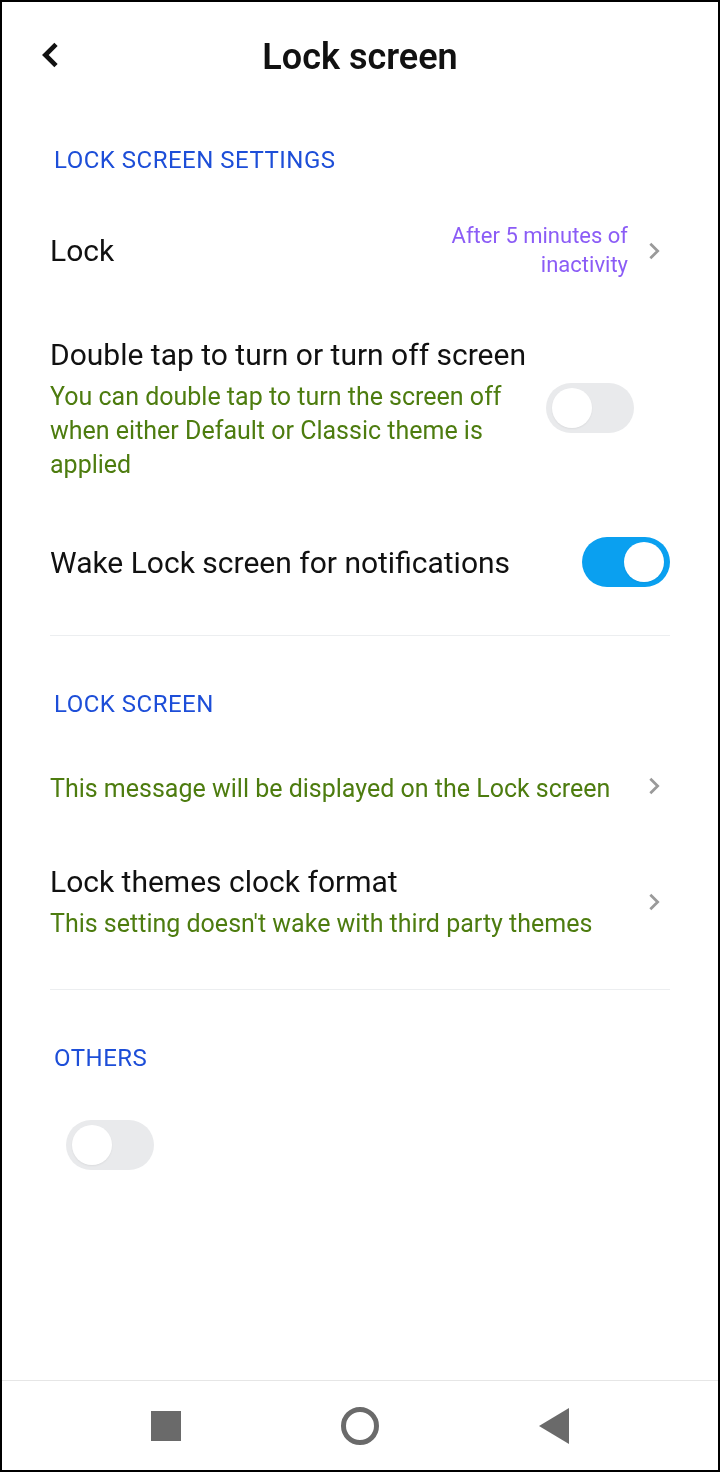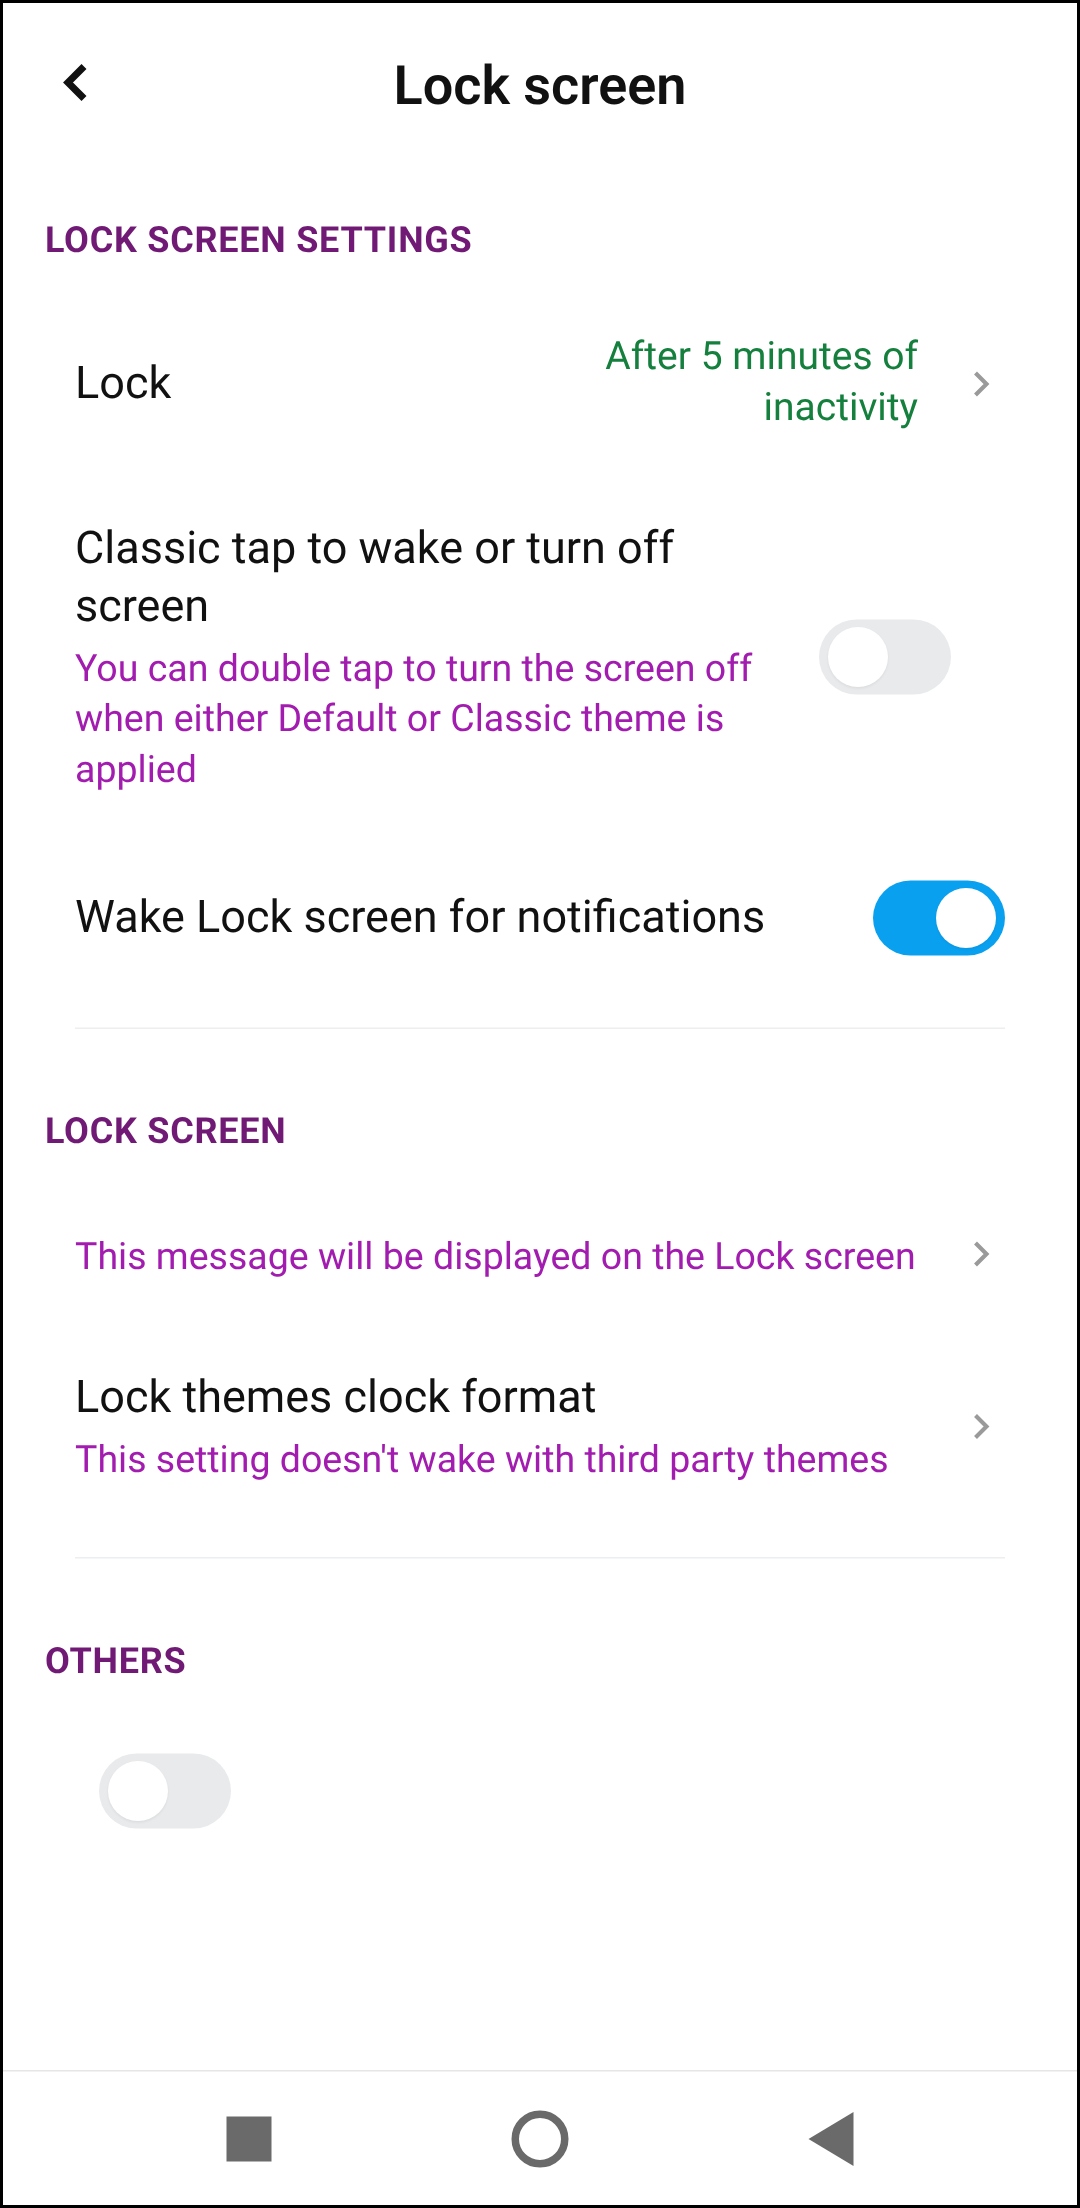--- a/index.html
+++ b/index.html
@@ -2,26 +2,26 @@
 <html><head>
 <meta charset="utf-8">
 <style>
   * { box-sizing: border-box; margin: 0; padding: 0; }
   html, body { width: 720px; height: 1472px; font-family: -apple-system, Roboto, "Helvetica Neue", Arial, sans-serif; background:#fff; color:#111; }
   body { border: 2px solid #000; position: relative; overflow:hidden; }
   .header { display:flex; align-items:center; height:110px; padding:0 20px; }
   .back-btn { width:60px; height:60px; display:flex; align-items:center; justify-content:center; cursor:pointer; }
   .back-btn svg { width:32px; height:32px; stroke:#111; stroke-width:3.5; fill:none; }
   .title { flex:1; text-align:center; font-size:36px; font-weight:600; margin-left:-60px; }
-  .section-label { color:#701a75; font-size:24px; font-weight:700; letter-spacing:0.5px; padding:34px 48px 20px 28px; }
+  .section-label { color:#1d4ed8; font-size:24px; font-weight:400; letter-spacing:0.5px; padding:34px 48px 20px 52px; }
   .row { display:flex; align-items:center; padding:28px 48px; cursor:pointer; }
   .row-main { flex:1; min-width:0; }
   .row-title { font-size:30px; color:#111; line-height:1.3; }
-  .row-sub { font-size:25px; color:#a21caf; line-height:1.35; margin-top:6px; }
-  .row-value { font-size:26px; color:#15803d; text-align:right; max-width:260px; line-height:1.3; margin-right:22px; }
+  .row-sub { font-size:25px; color:#4d7c0f; line-height:1.35; margin-top:6px; }
+  .row-value { font-size:22px; color:#8b5cf6; text-align:right; max-width:260px; line-height:1.3; margin-right:6px; }
   .chevron { width:32px; height:32px; display:flex; align-items:center; justify-content:center; margin-left:4px; flex-shrink:0; }
   .chevron svg { width:22px; height:22px; stroke:#9a9a9a; stroke-width:3; fill:none; }
   .toggle { width:88px; height:50px; border-radius:30px; position:relative; flex-shrink:0; margin-left:16px; }
   .toggle .knob { position:absolute; width:40px; height:40px; border-radius:50%; top:5px; background:#fff; box-shadow:0 1px 2px rgba(0,0,0,0.06); }
   .toggle.off { background:#e9eaec; }
   .toggle.off .knob { left:6px; }
   .toggle.on { background:#0aa0f0; }
   .toggle.on .knob { right:6px; }
   .divider { height:1px; background:#eceef0; margin:20px 48px 0 48px; }
   .navbar { position:absolute; left:0; right:0; bottom:0; height:90px; border-top:1px solid #e6e6e6; display:flex; align-items:center; justify-content:space-evenly; background:#fff; }
@@ -53,21 +53,21 @@
   <div class="row-value">After 5 minutes of inactivity</div>
   <div class="chevron">
     <svg viewBox="0 0 24 24">
         <polyline points="8 4 16 12 8 20"></polyline>
       </svg>
   </div>
 </div>
 
 <div class="row">
   <div class="row-main" style="max-width:480px;">
-    <div class="row-title">Classic tap to wake or turn off screen</div>
+    <div class="row-title">Double tap to turn or turn off screen</div>
     <div class="row-sub">You can double tap to turn the screen off when either Default or Classic theme is applied</div>
   </div>
   <div class="toggle off">
     <div class="knob"></div>
   </div>
 </div>
 
 <div class="row">
   <div class="row-main">
     <div class="row-title">Wake Lock screen for notifications</div>

